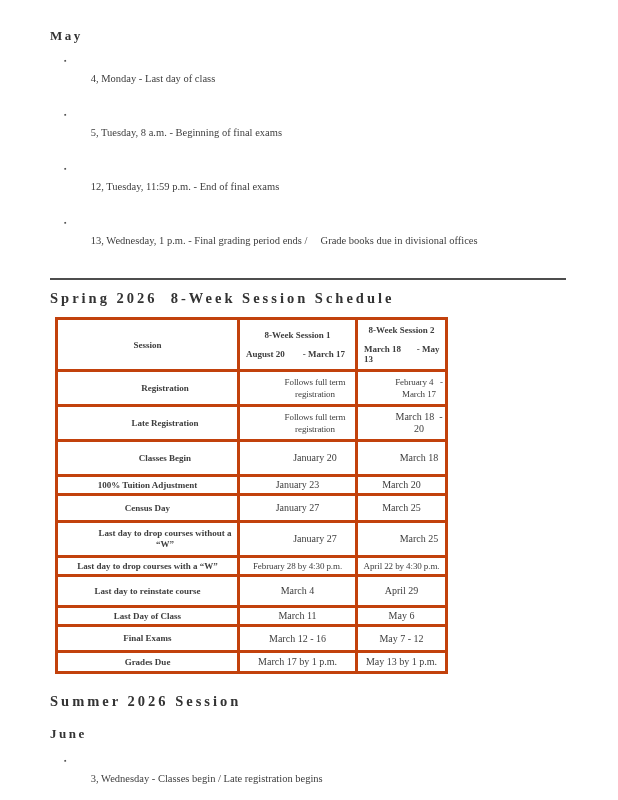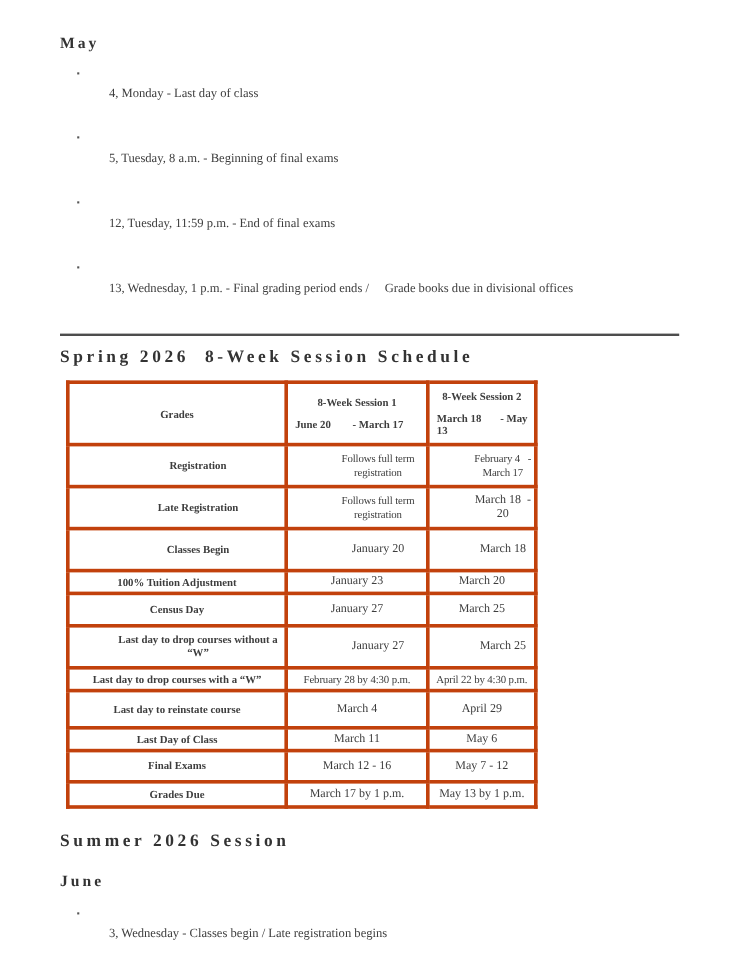--- a/index.html
+++ b/index.html
@@ -71,24 +71,24 @@
   <h2 class="h-section">Spring 2026  8-Week Session Schedule</h2>
 
   <table class="schedule">
     <colgroup>
         <col class="c1">
         <col class="c2">
         <col class="c3">
       </colgroup>
     <tbody>
         <tr class="h52">
-      <th class="hdr">Grades</th>
+      <th class="hdr">Session</th>
       <th class="hdr">
         <span>8-Week Session 1</span>
-        <span class="dates">June 20        - March 17</span>
+        <span class="dates">August 20        - March 17</span>
       </th>
       <th class="hdr">
         <span>8-Week Session 2</span>
         <span class="dates">March 18       - May 13</span>
       </th>
     </tr>
     <tr class="h35">
       <td class="lbl">Registration</td>
       <td class="val fit">Follows full term registration</td>
       <td class="val fit">February 4   - March 17</td>

